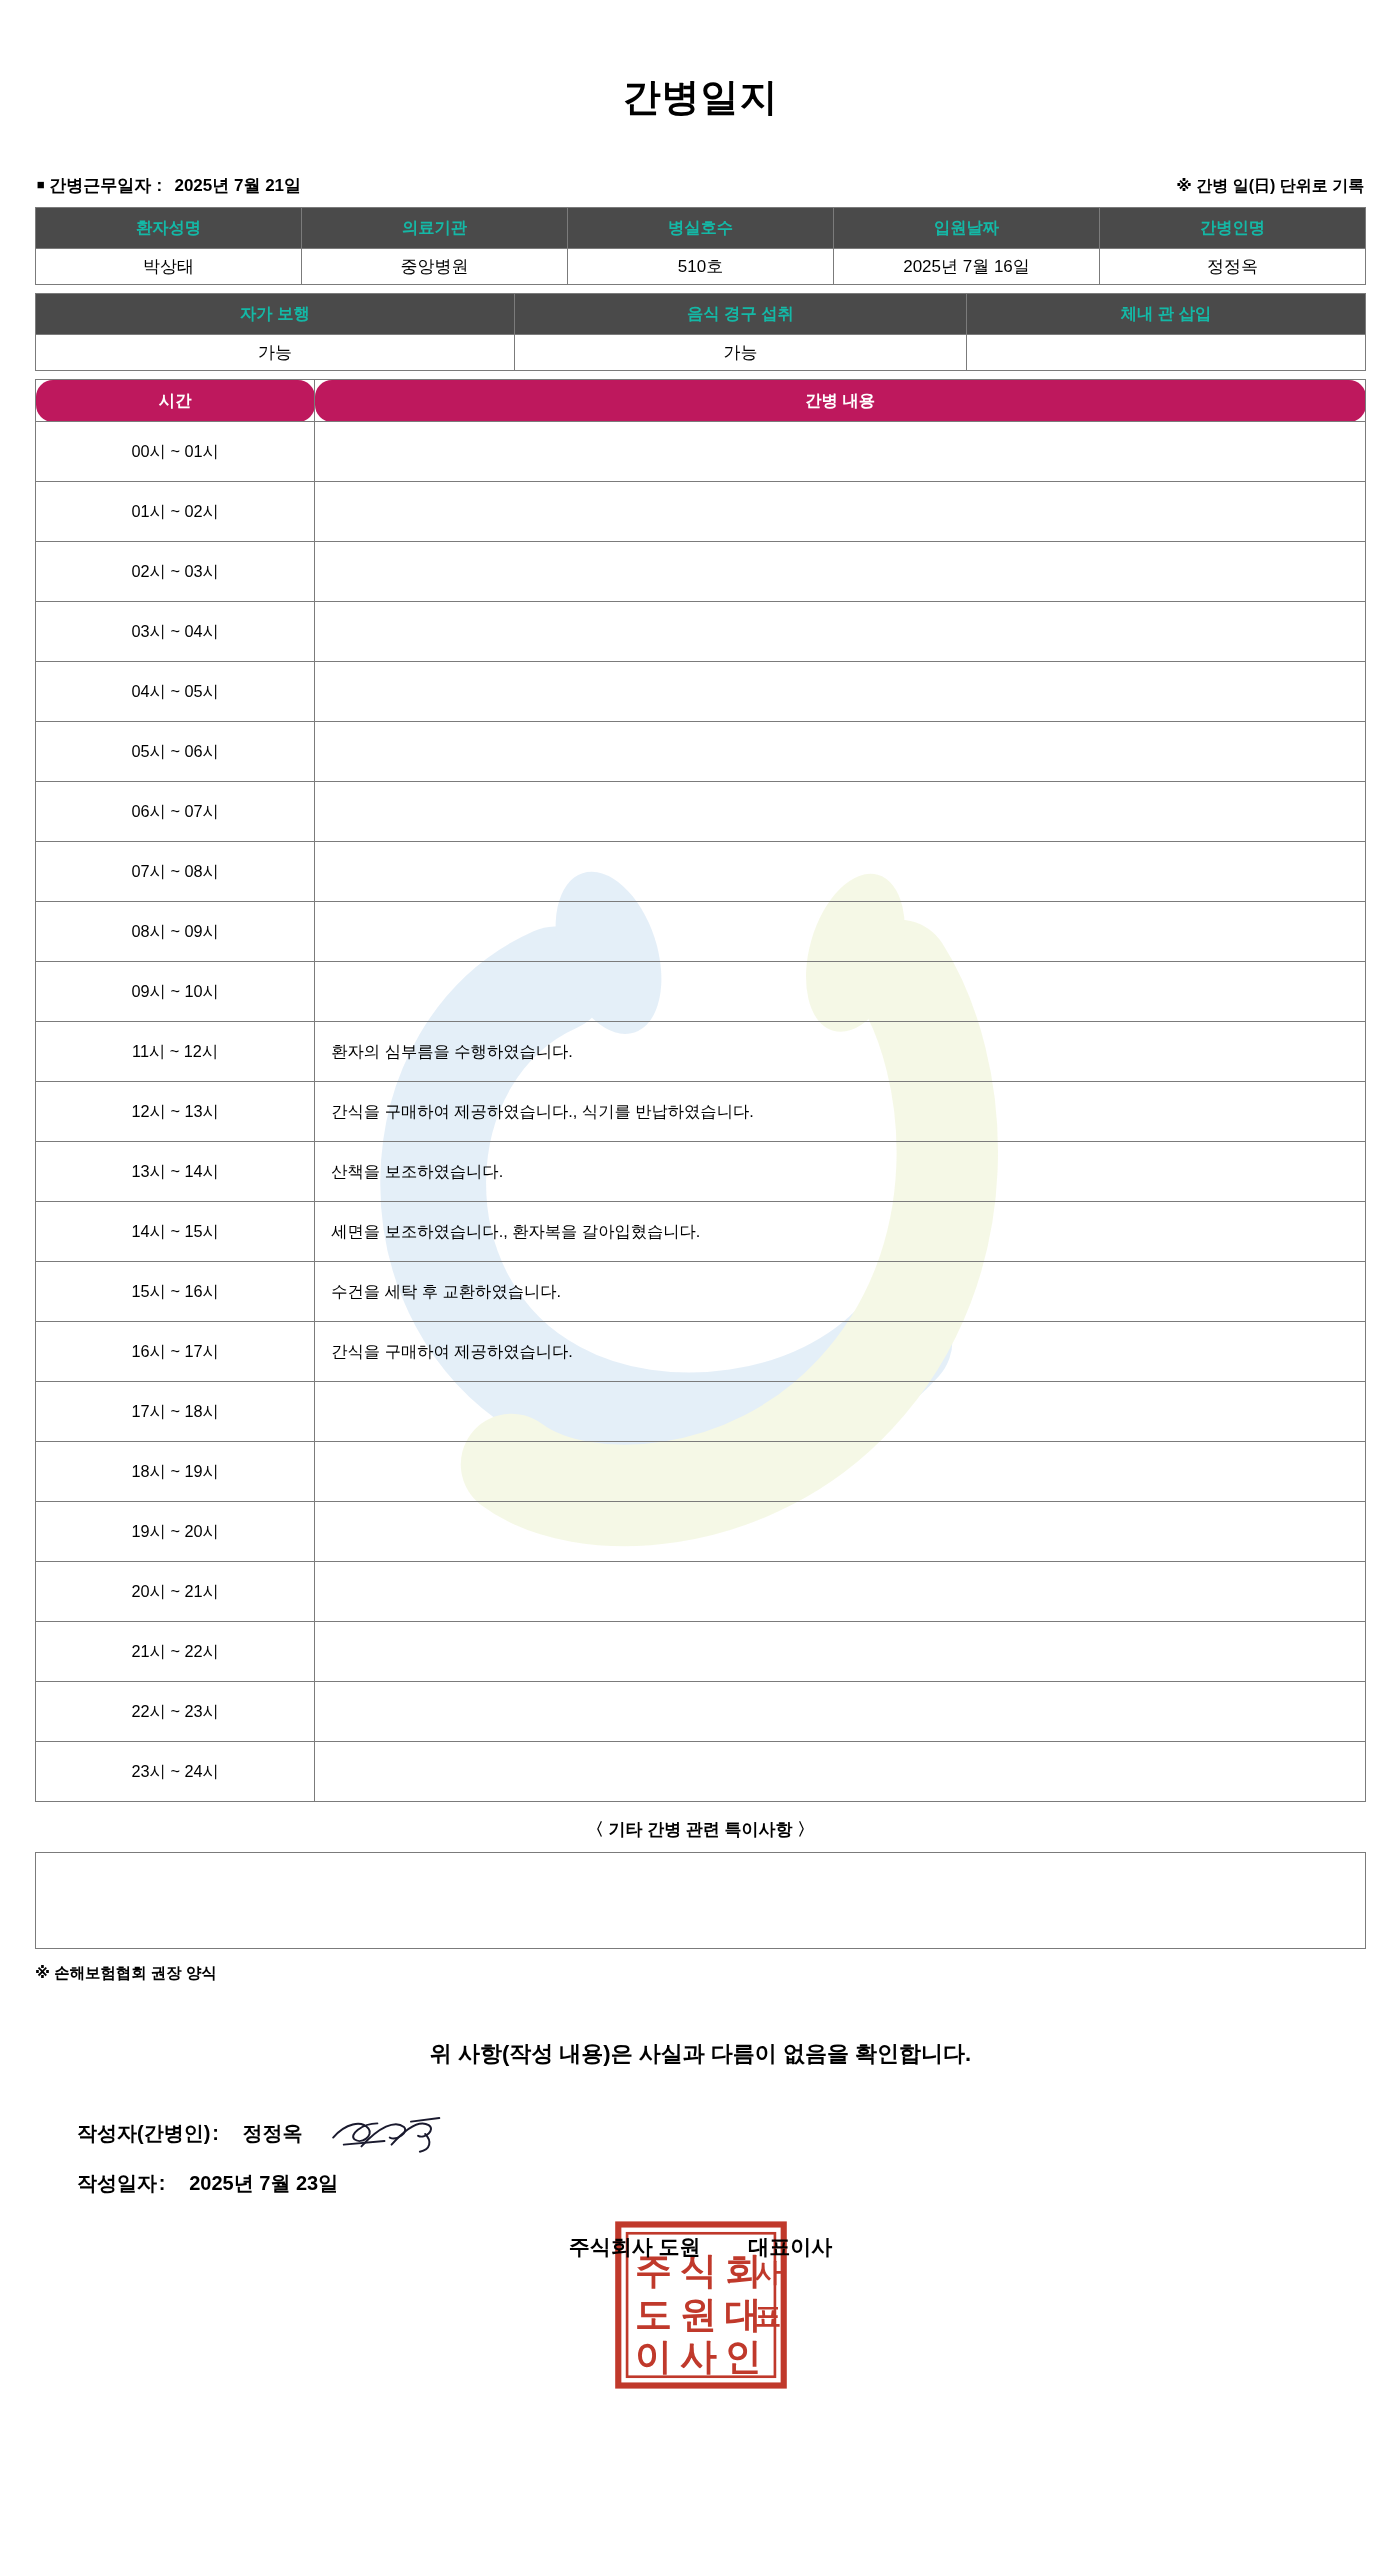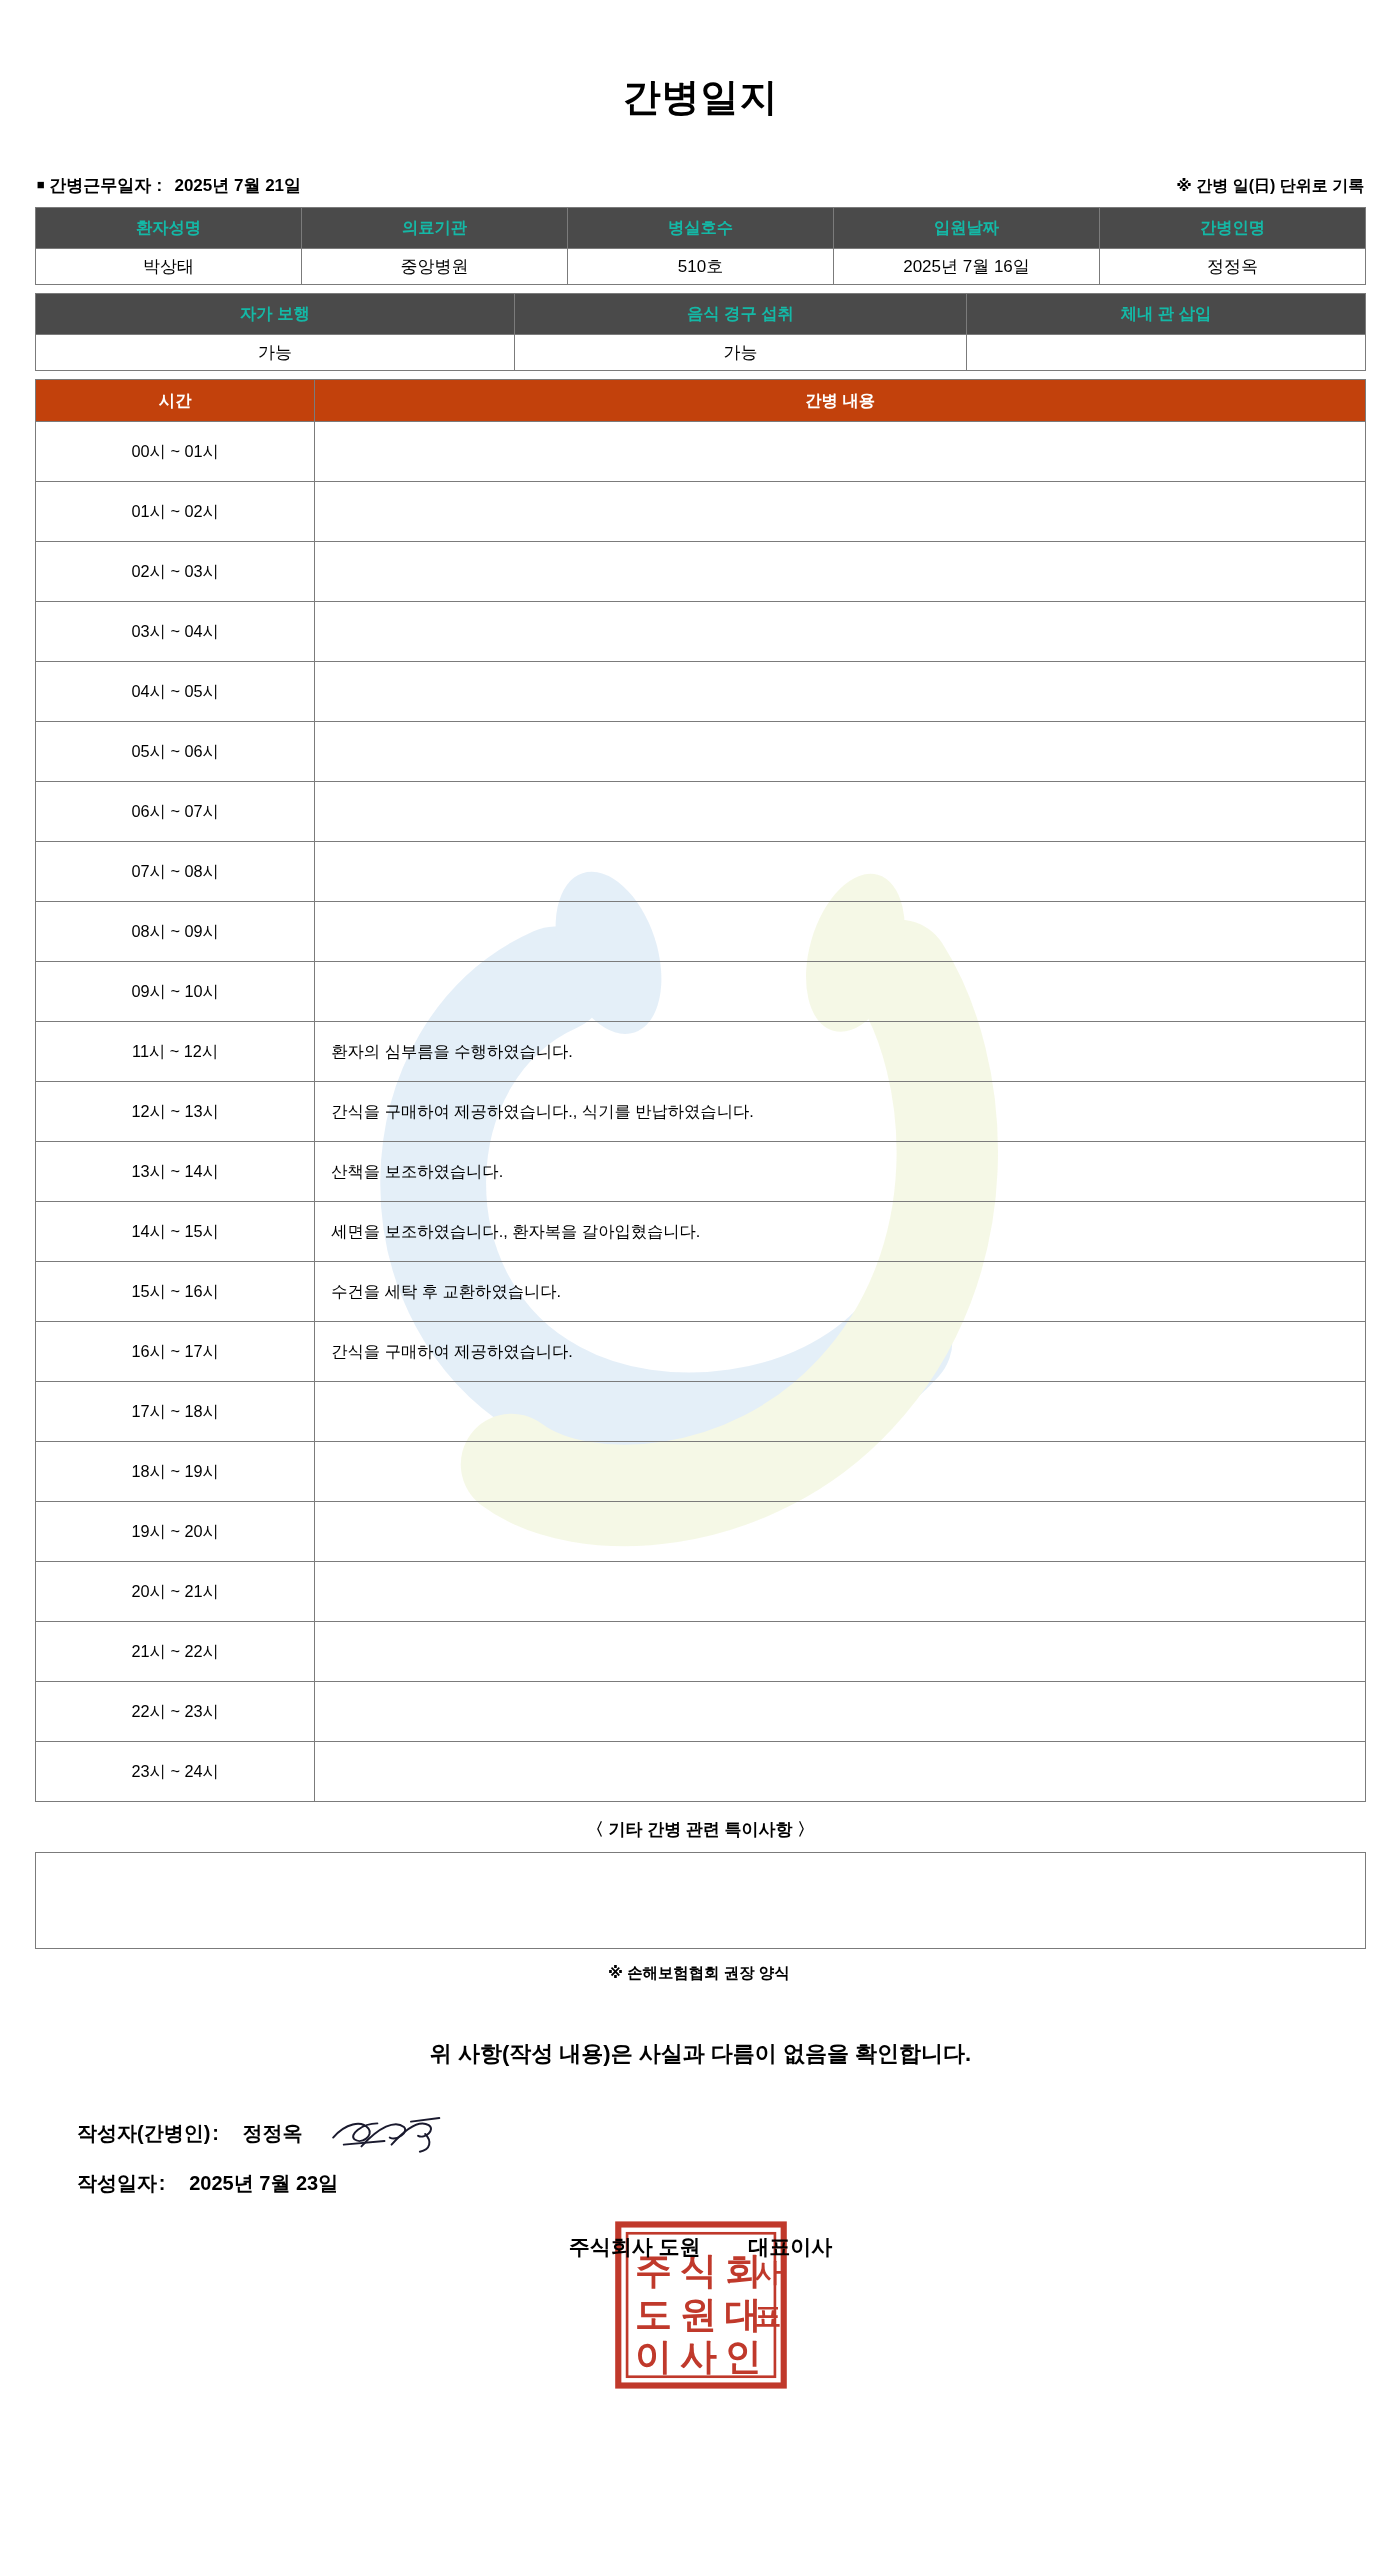--- a/index.html
+++ b/index.html
@@ -101,26 +101,27 @@
   .hours {
     border-collapse: collapse;
     width: 100%;
     table-layout: fixed;
   }
   .hours td {
     border: 0.9px solid #7b7b7b;
     height: 60px;
   }
   .hours .h-hdr {
-    background: #c2410c;
+    background: #be185d;
     color: #fff;
     font-weight: bold;
     font-size: 16.3px;
     text-align: center;
     height: 42px;
+    border-radius: 17px;
   }
   .hours .time-cell {
     width: 275px;
     text-align: center;
     font-size: 16.3px;
     background: transparent;
   }
   .hours .content-cell {
     text-align: left;
     padding-left: 16px;
@@ -134,21 +135,21 @@
     font-size: 17px;
     font-weight: bold;
     padding: 16px 0 10.6px 0;
   }
   .notes-box {
     border: 0.9px solid #7b7b7b;
     height: 97px;
     background: #fff;
   }
   .assoc-note {
-    text-align: center;
+    text-align: left;
     font-size: 15.4px;
     font-weight: bold;
     padding: 14px 3.5px 0 0;
   }
 
   
   .confirm {
     text-align: center;
     font-size: 22px;
     font-weight: bold;

